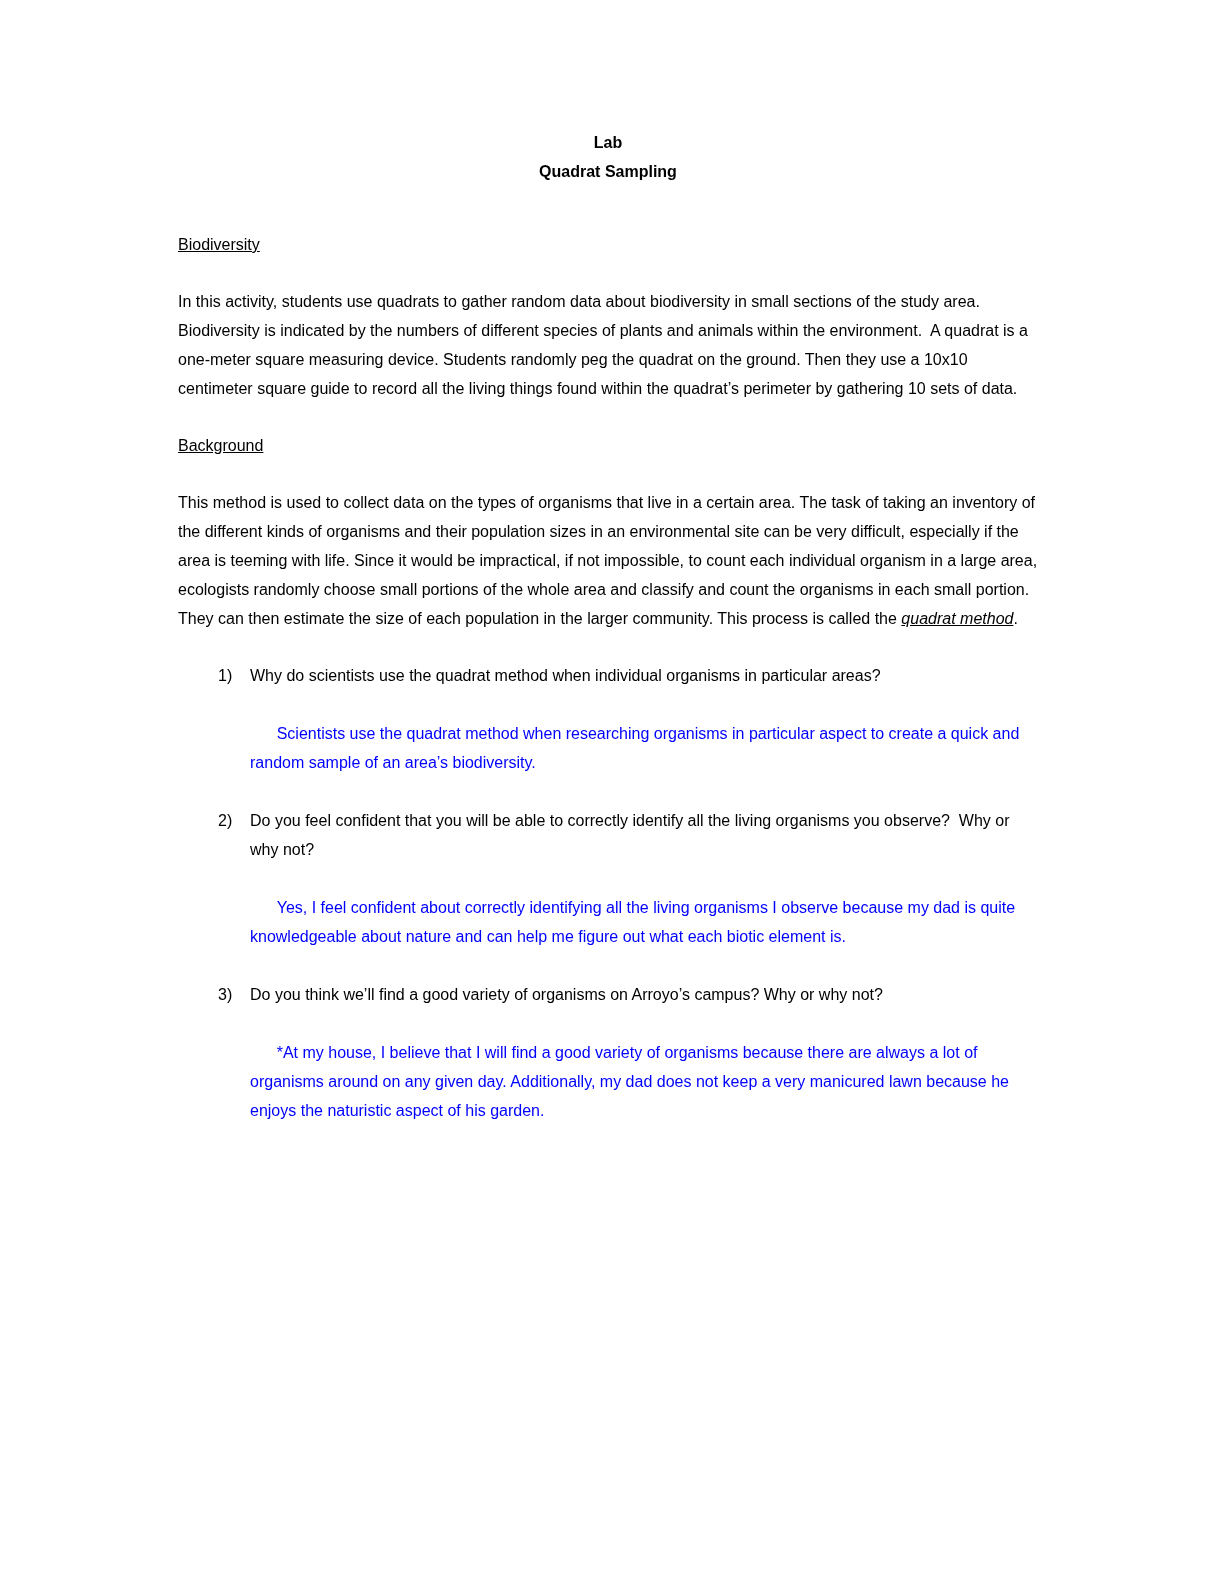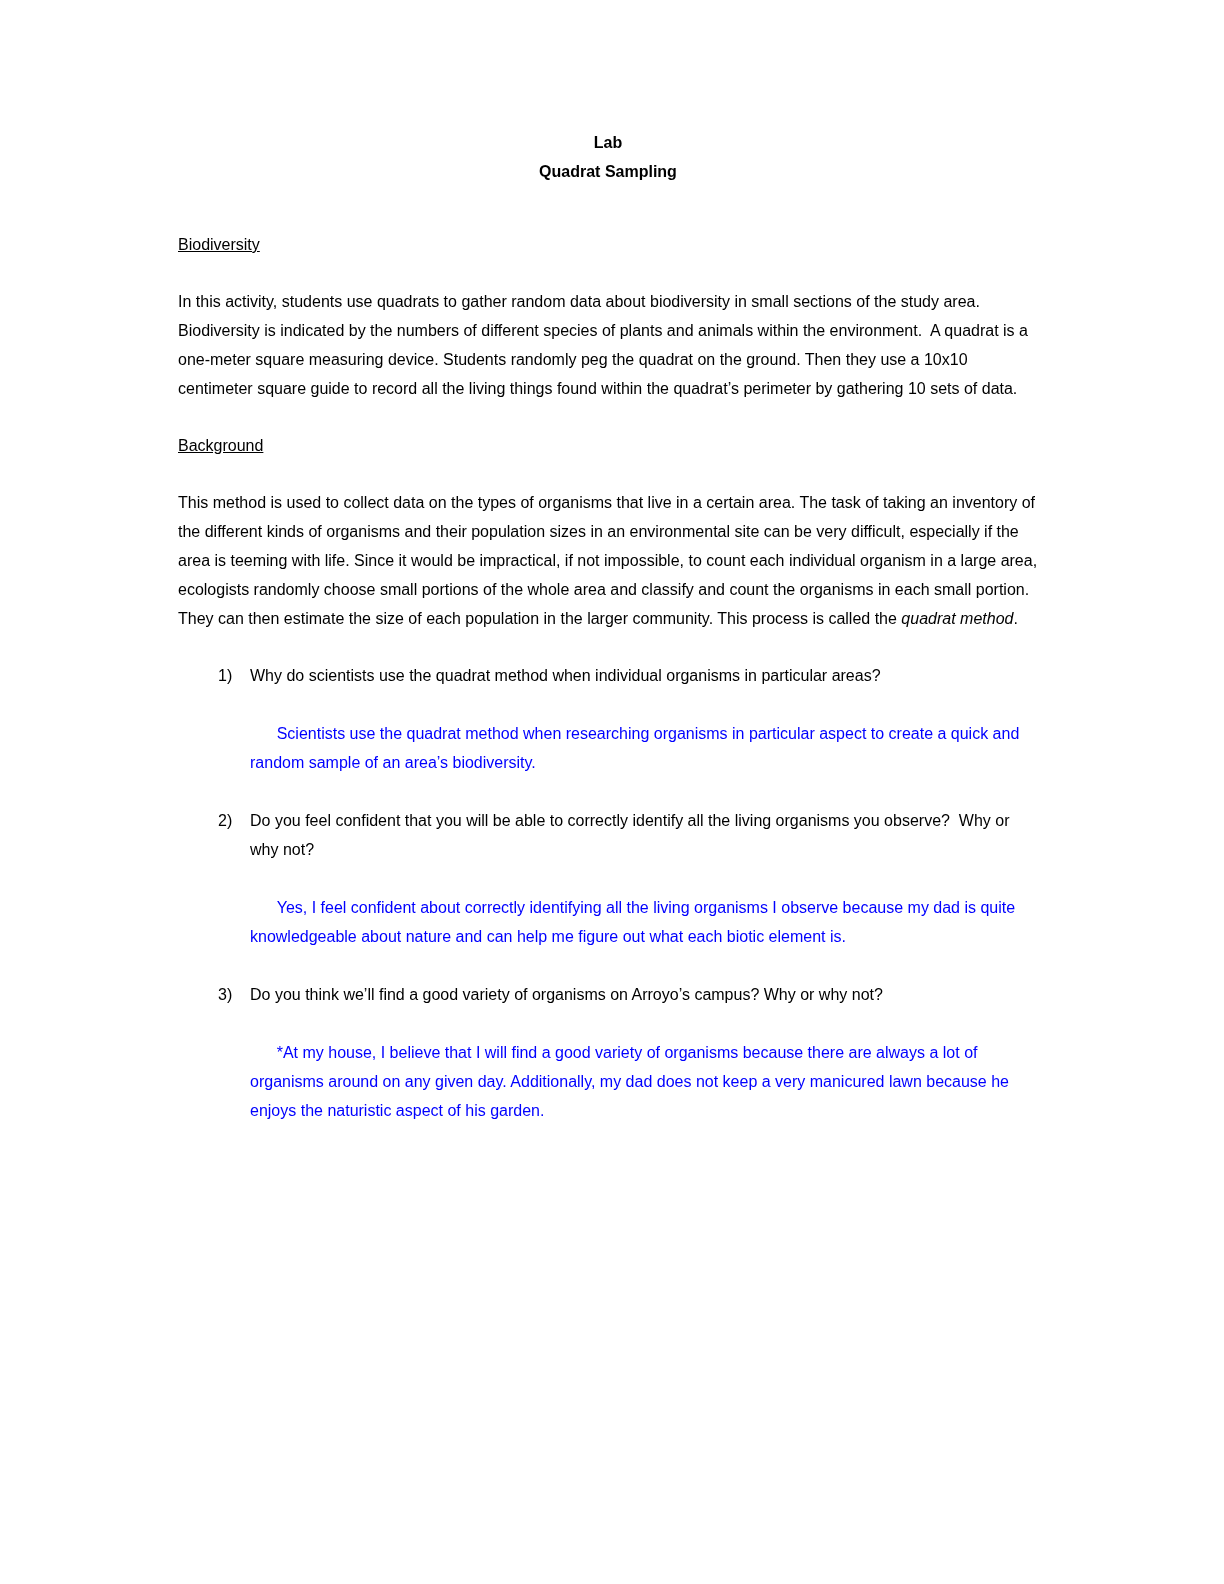--- a/index.html
+++ b/index.html
@@ -29,21 +29,21 @@
     text-decoration: underline;
     margin-top: 28px;
     margin-bottom: 28px;
   }
   .para {
     white-space: pre-wrap;
     margin-bottom: 28px;
   }
   .seg-bold { font-weight: normal; }
   .seg-italic { }
-  .seg-italic-underline { font-style: italic; }
+  .seg-italic-underline { font-style: italic; text-decoration: underline; }
   .question-item {
     display: flex;
     margin-bottom: 29px;
   }
   .q-number {
     flex: 0 0 32px;
     margin-left: 40px;
   }
   .q-body {
     flex: 1 1 auto;

